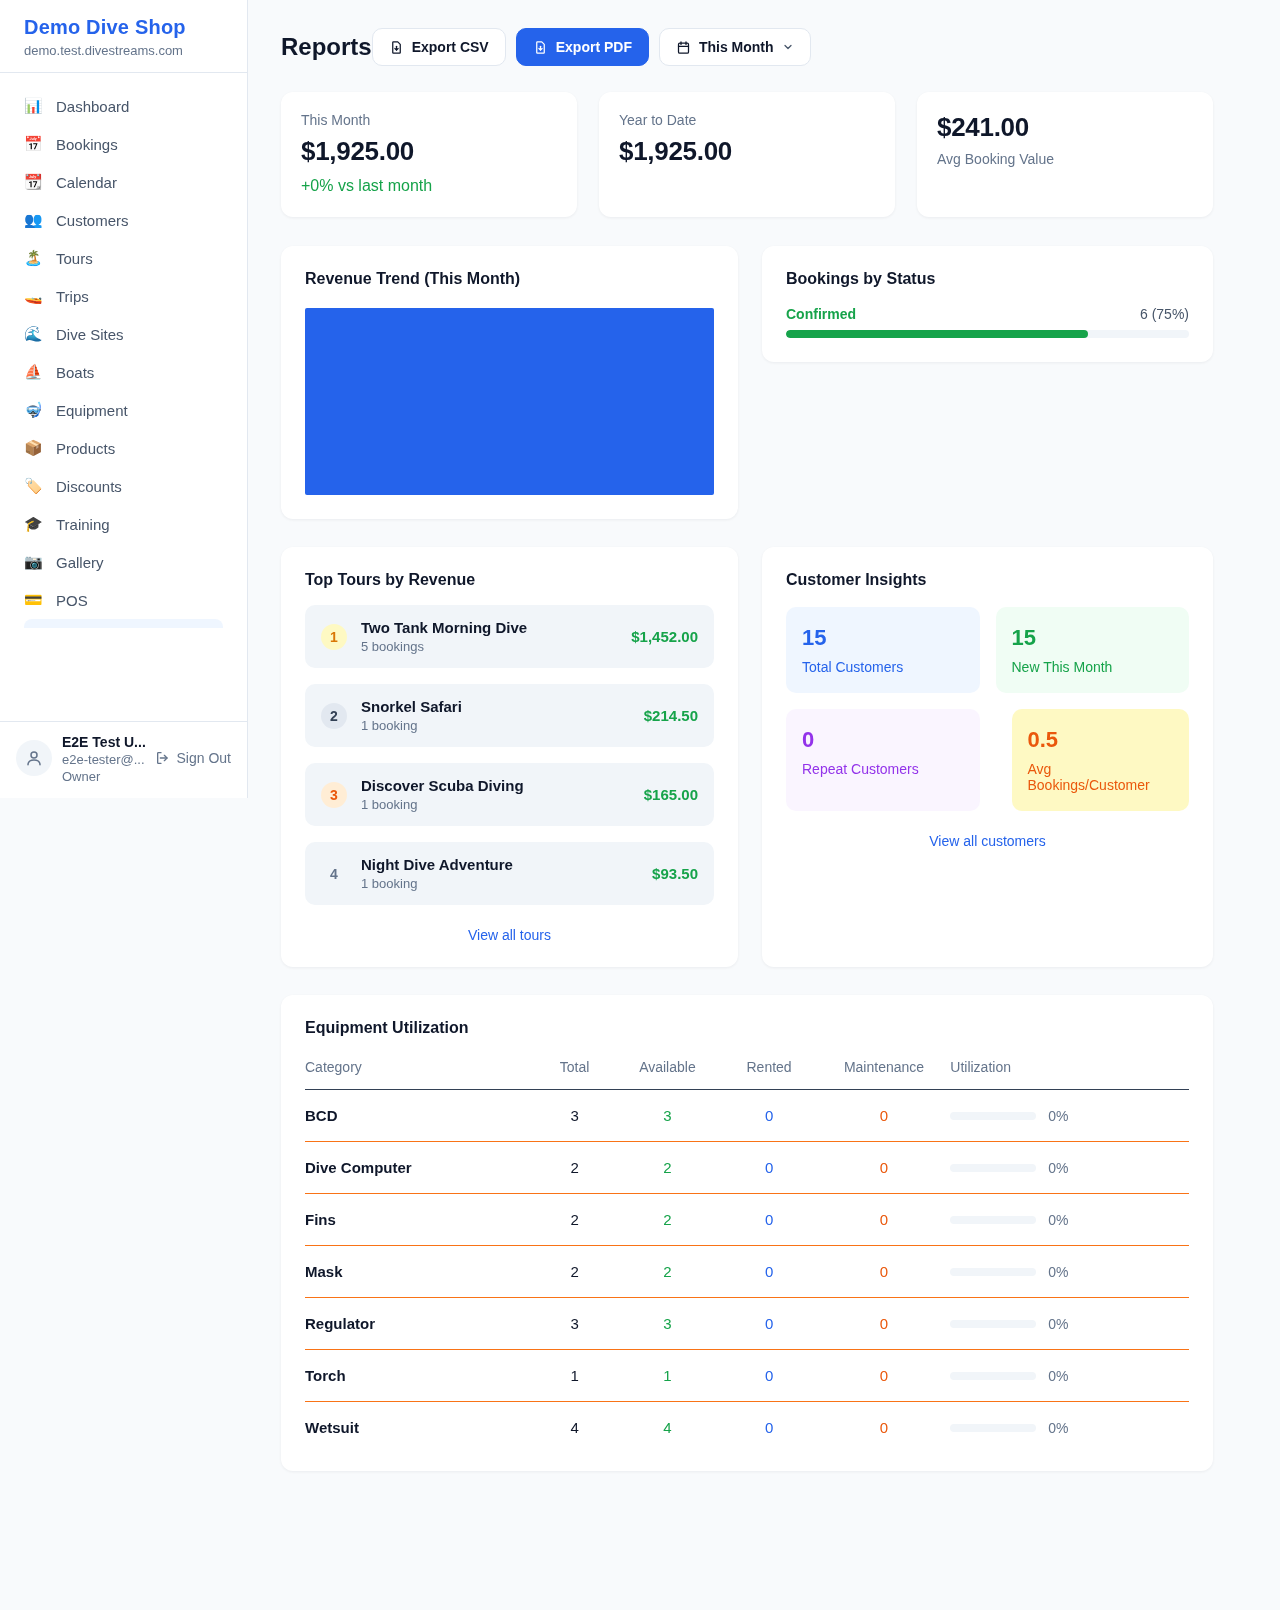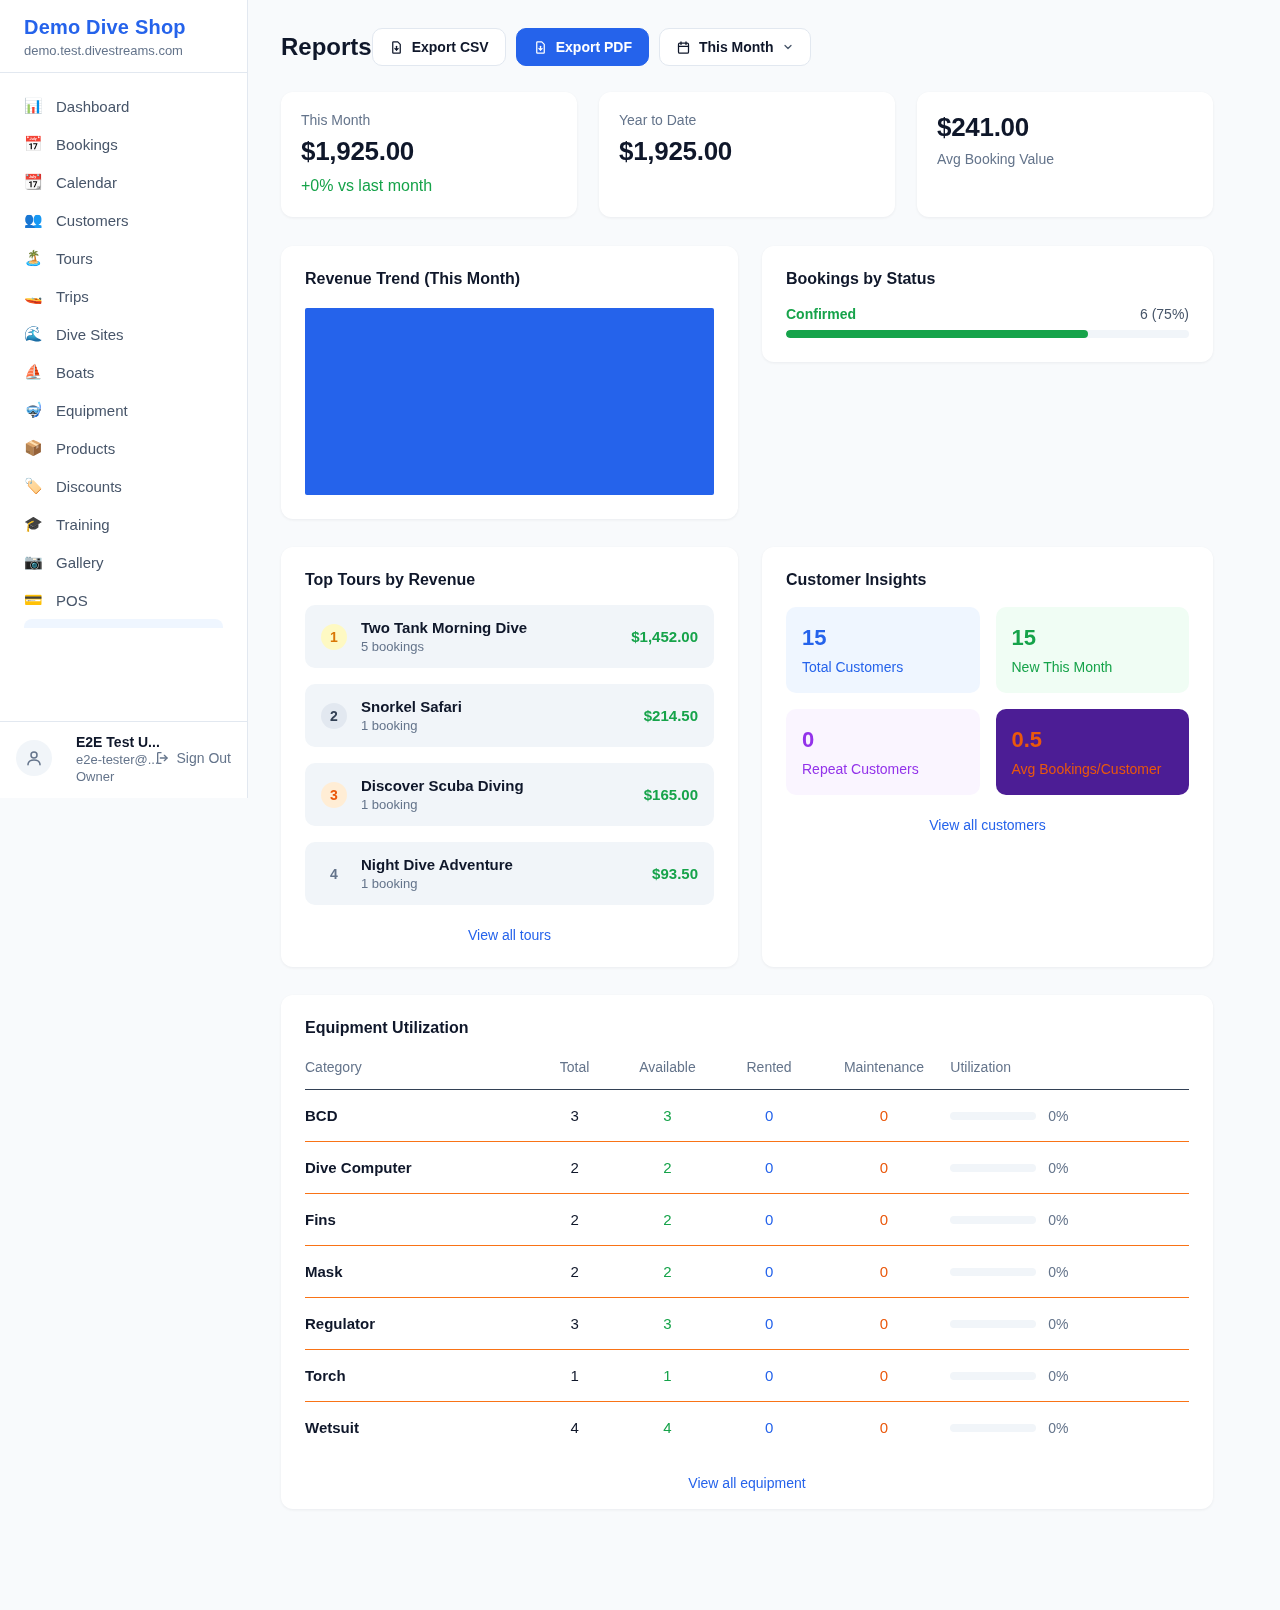--- a/index.html
+++ b/index.html
@@ -23,21 +23,21 @@
     padding:10px 12px; border-radius:8px; cursor:pointer;
     color:#475569; font-size:15px;
   }
   .nav-icon { width:20px; font-size:15px; text-align:center; flex:0 0 20px; }
   .nav-item-partial {
     height:9px; margin:0 12px; background:#eff6ff;
     border-radius:8px 8px 0 0;
   }
   .sidebar-footer {
     border-top:1px solid #e2e8f0; padding:12px 16px 14px;
-    display:flex; align-items:flex-start; gap:24px;
+    display:flex; align-items:flex-start; gap:10px;
   }
   .avatar {
     width:36px; height:36px; border-radius:50%; background:#f1f5f9;
     display:flex; align-items:center; justify-content:center; flex:0 0 36px; margin-top:6px;
   }
   .user-meta { flex:1; min-width:0; }
   .user-name { font-size:14px; font-weight:bold; color:#0f172a; white-space:nowrap; }
   .user-email, .user-role { font-size:13px; color:#64748b; white-space:nowrap; margin-top:2px; }
   .signout {
     display:flex; align-items:center; gap:6px; color:#64748b; font-size:14px;
@@ -115,21 +115,21 @@
   }
   
   .insights-card { padding:24px; }
   .tiles { display:grid; grid-template-columns:1fr 1fr; gap:16px; margin-top:18px; }
   .tile { border-radius:10px; padding:18px 16px; }
   .tile-value { font-size:22px; font-weight:800; }
   .tile-label { font-size:14px; margin-top:8px; }
   .tile-blue   { background:#eff6ff; } .tile-blue  .tile-value, .tile-blue  .tile-label { color:#2563eb; }
   .tile-green  { background:#f0fdf4; } .tile-green .tile-value, .tile-green .tile-label { color:#16a34a; }
   .tile-purple { background:#faf5ff; } .tile-purple .tile-value, .tile-purple .tile-label { color:#9333ea; }
-  .tile-orange { background:#4c1d95; } .tile-orange .tile-value, .tile-orange .tile-label { color:#ea580c; }
+  .tile-orange { background:#fef9c3;margin-left:16px; } .tile-orange .tile-value, .tile-orange .tile-label { color:#ea580c; }
   
   .equipment-card { padding:24px 24px 18px; }
   table.equip { width:100%; border-collapse:collapse; margin-top:14px; }
   .equip th {
     font-size:14px; font-weight:normal; color:#64748b; text-align:center;
     padding:8px 0 14px; border-bottom:1px solid #334155;
   }
   .equip th.cat, .equip th.util { text-align:left; }
   .equip td { padding:17px 0; border-bottom:1px solid #f97316; font-size:15px; text-align:center; }
   .equip tr:last-child td { border-bottom:none; }
@@ -475,16 +475,15 @@
           <td class="maint">0</td>
           <td class="util">
               <div class="util-wrap">
                 <div class="util-track"></div>
                 <span class="util-text">0%</span>
               </div>
             </td>
         </tr>
       </tbody>
     </table>
-    <button class="view-link">View all equipment</button>
   </div>
 
 </main>
 
 </body></html>

